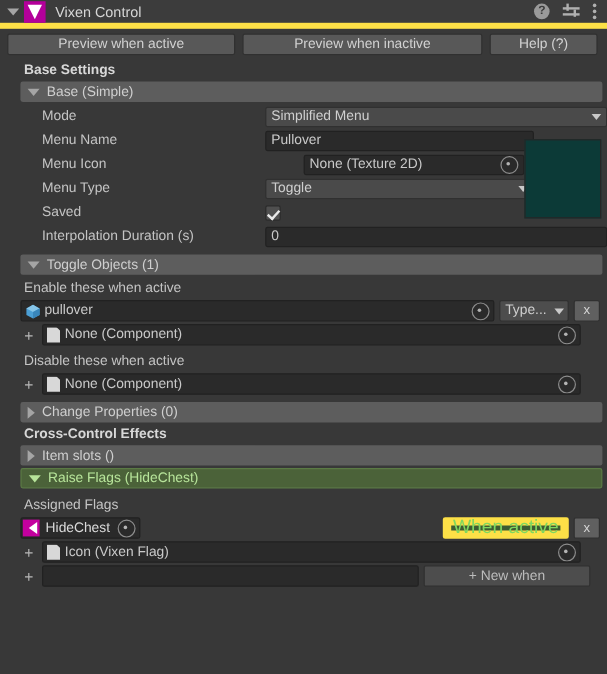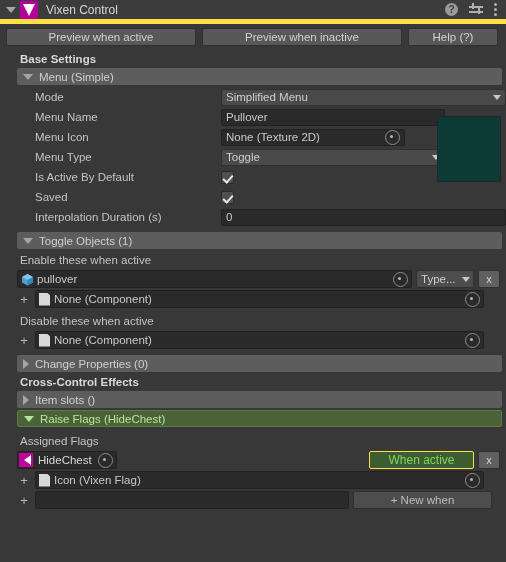--- a/index.html
+++ b/index.html
@@ -287,25 +287,25 @@
     border: 1px solid #303030;
     border-radius: 2px;
     height: 18px; width: 22px;
     display: flex; align-items: center; justify-content: center;
     color: #d4d4d4; font-size: 11px;
     box-sizing: border-box;
     flex: none;
   }
   .greenbtn {
     background: #3d5c32;
-    border: 1px solid #fde047;
+    border: 7px solid #fde047;
     border-radius: 2px;
     height: 18px; width: 105px;
     display: flex; align-items: center; justify-content: center;
-    color: #7fd85f; font-size: 12px;
+    color: #7fd85f; font-size: 16px;
     box-sizing: border-box;
     flex: none;
   }
   .newflagbtn {
     background: #4d4d4d;
     border: 1px solid #303030;
     border-radius: 2px;
     height: 18px; width: 139px;
     display: flex; align-items: center; justify-content: center;
     color: #bcbcbc; font-size: 11.5px;
@@ -363,58 +363,54 @@
   <div class="topbtns">
     <div class="btn btn-prev-active">Preview when active</div>
     <div class="btn btn-prev-inactive">Preview when inactive</div>
     <div class="btn btn-help">Help (?)</div>
   </div>
 
   <div class="sec-title">Base Settings</div>
 
   <div class="foldout">
     <div class="tri-down"></div>
-    <span>Menu (Simple)</span>
+    <span>Base (Simple)</span>
   </div>
 
   <div class="prop-row">
     <div class="prop-label">Mode</div>
     <div class="dropdown" style="width:292px;">
       <span>Simplified Menu</span>
       <span class="caret"></span>
     </div>
   </div>
 
   <div class="prop-row">
     <div class="prop-label">Menu Name</div>
     <div class="field" style="width:224px;">
       <span>Pullover</span>
     </div>
   </div>
 
   <div class="prop-row">
     <div class="prop-label">Menu Icon</div>
-    <div class="field" style="width:184px;">
+    <div class="field" style="width:184px;margin-left:32px;">
       <span>None (Texture 2D)</span>
       <span class="objpick"></span>
     </div>
   </div>
 
   <div class="prop-row">
     <div class="prop-label">Menu Type</div>
     <div class="dropdown" style="width:224px;">
       <span>Toggle</span>
       <span class="caret"></span>
     </div>
   </div>
 
-  <div class="prop-row">
-    <div class="prop-label">Is Active By Default</div>
-    <div class="checkbox on"></div>
-  </div>
 
   <div class="prop-row">
     <div class="prop-label">Saved</div>
     <div class="checkbox on"></div>
   </div>
 
   <div class="prop-row">
     <div class="prop-label">Interpolation Duration (s)</div>
     <div class="field" style="width:292px;">
       <span>0</span>

